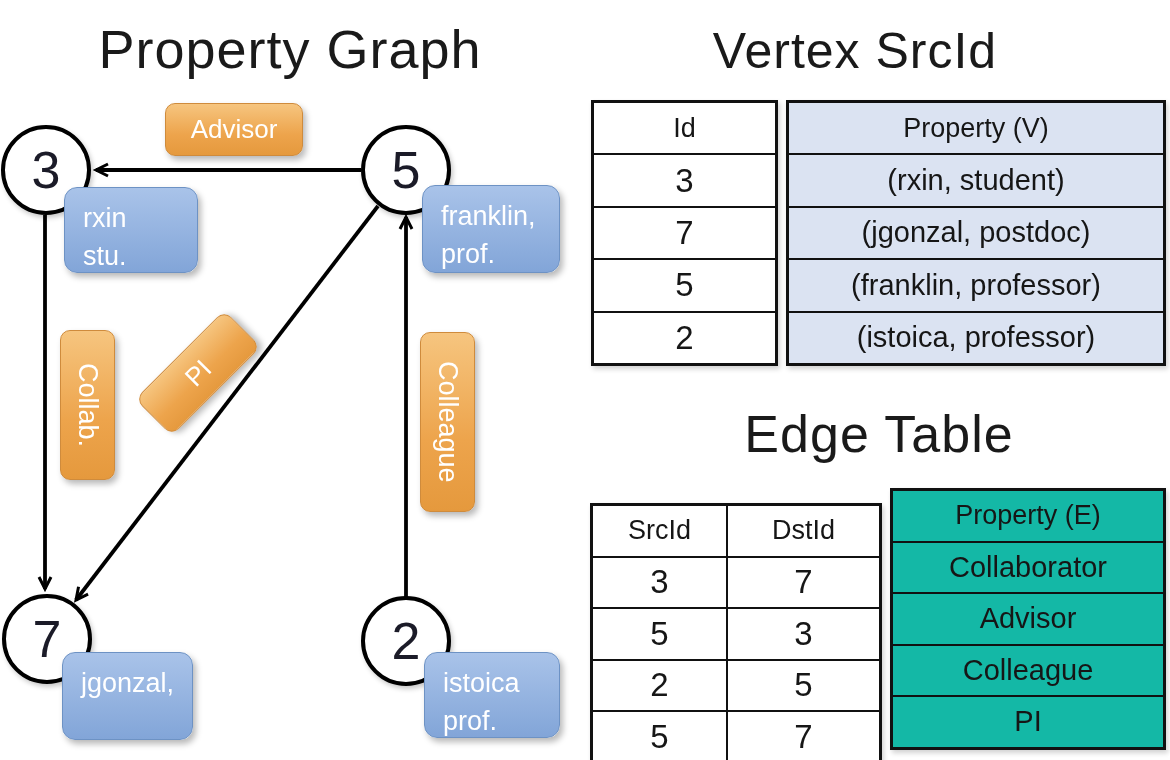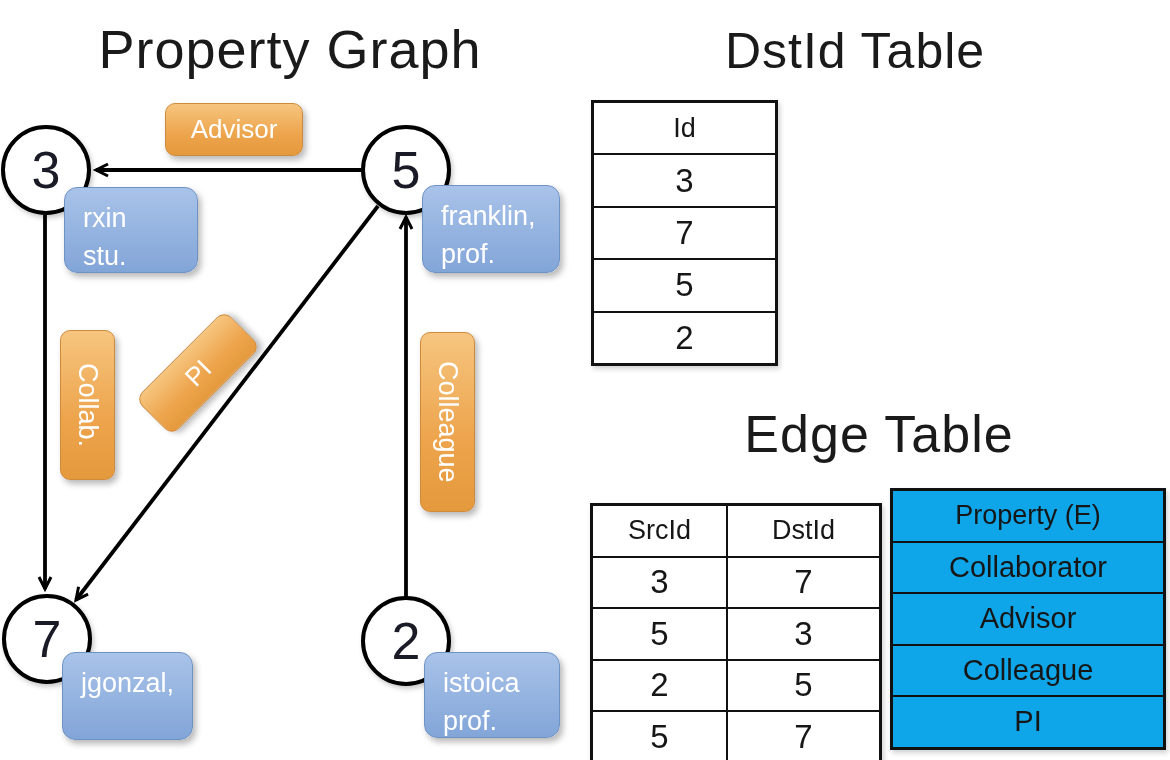--- a/index.html
+++ b/index.html
@@ -48,32 +48,32 @@
   }
   table.dtable td{
     border:2.5px solid #111;text-align:center;vertical-align:middle;
     padding:0;font-weight:300;overflow:hidden;white-space:nowrap;
   }
   table.dtable{border:3px solid #111;}
   td.hdr{font-weight:bold;font-size:27px;}
   td.num{font-size:33px;}
   td.prop{font-size:29px;}
   .bluefill{background:#dbe3f2;}
-  .tanfill{background:#0ea5e9;}
+  .tanfill{background:#14b8a6;}
   .whitefill{background:#ffffff;}
   #vt-id td, #vt-prop td{height:50.4px;}
   #et-ids td, #et-prop td{height:49.5px;}
 </style>
 </head>
 <body>
 
 <div id="canvas">
 
   <div id="pg-title" class="title">Property Graph</div>
-  <div id="vt-title" class="title">DstId Table</div>
+  <div id="vt-title" class="title">Vertex SrcId</div>
   <div id="et-title" class="title">Edge Table</div>
 
   <svg class="edges" width="1170" height="760" viewBox="0 0 1170 760">
     <defs>
       <marker id="arrow" markerWidth="18" markerHeight="18" refX="14" refY="8" orient="auto" markerUnits="userSpaceOnUse">
         <path d="M2,2 L14,8 L2,14" fill="none" stroke="#000" stroke-width="3"></path>
       </marker>
     </defs>
     <line x1="361" y1="170" x2="96" y2="170" stroke="#000" stroke-width="3.8" marker-end="url(#arrow)"></line>
     <line x1="45" y1="215" x2="45" y2="589" stroke="#000" stroke-width="3.8" marker-end="url(#arrow)"></line>
@@ -128,20 +128,39 @@
         </tr>
     <tr>
           <td class="num whitefill">5</td>
         </tr>
     <tr>
           <td class="num whitefill">2</td>
         </tr>
   </tbody>
     </table>
 
+  <table id="vt-prop" class="dtable" style="left:786px;top:100px;width:380px;">
+    <tbody>
+        <tr>
+          <td class="hdr bluefill">Property (V)</td>
+        </tr>
+    <tr>
+          <td class="prop bluefill">(rxin, student)</td>
+        </tr>
+    <tr>
+          <td class="prop bluefill">(jgonzal, postdoc)</td>
+        </tr>
+    <tr>
+          <td class="prop bluefill">(franklin, professor)</td>
+        </tr>
+    <tr>
+          <td class="prop bluefill">(istoica, professor)</td>
+        </tr>
+  </tbody>
+    </table>
 
   <table id="et-ids" class="dtable" style="left:590px;top:488px;width:292px;margin-top:15px;">
     <tbody>
         <tr>
       <td class="hdr whitefill" style="width:133px;">SrcId</td>
       <td class="hdr whitefill">DstId</td>
     </tr>
     <tr>
       <td class="num whitefill">3</td>
       <td class="num whitefill">7</td>

